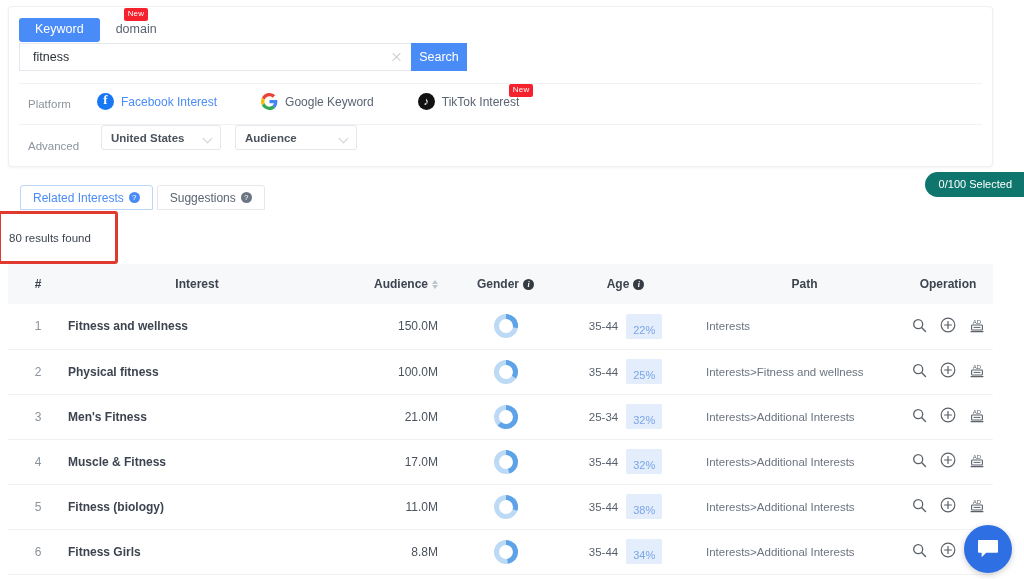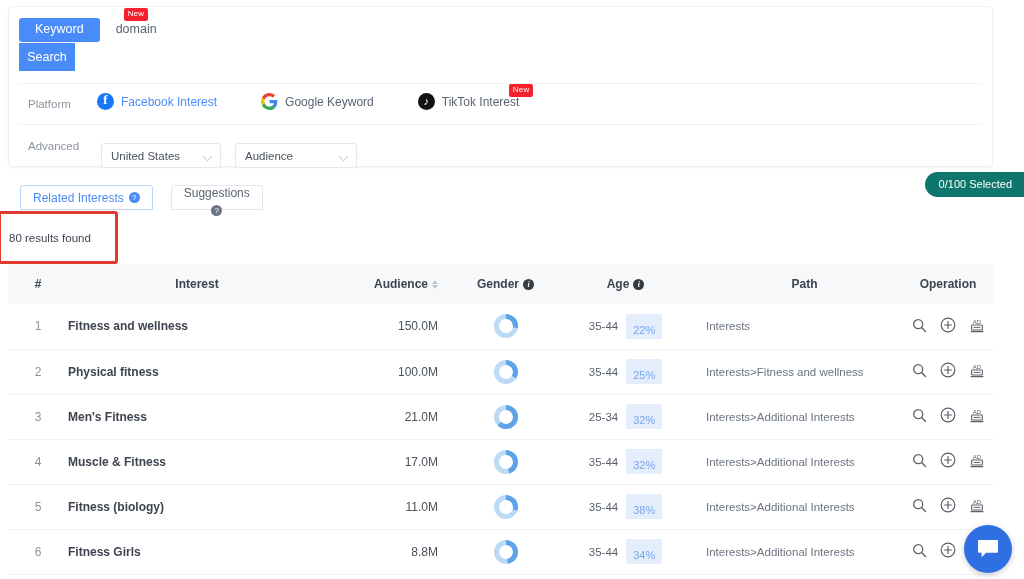--- a/index.html
+++ b/index.html
@@ -76,42 +76,42 @@
   .icon-fb::after {
     content:"f"; position:absolute; left:0; right:0; top:-1px; text-align:center;
     color:#fff; font-size:13px; font-weight:bold; font-family:"Liberation Serif", serif;
   }
   .icon-tt { width:17px; height:17px; border-radius:50%; background:#121212; position:relative; flex:none; }
   .icon-tt::after {
     content:"♪"; position:absolute; left:0; right:0; top:0px; text-align:center;
     color:#fff; font-size:11px; line-height:17px;
   }
 
-  .advanced-row { position:absolute; left:92px; top:136px; display:flex; gap:14px; }
+  .advanced-row { position:absolute; left:92px; top:118px; display:flex; gap:14px;font-weight:bold; }
   .select-box {
     width:120px; height:25px; border:1px solid #e4e7ec; border-radius:3px;
     background:#fff; display:flex; align-items:center; padding:0 9px;
     font-size:11.5px; color:#4a525c; cursor:pointer; position:relative;
   }
   .select-box.wide { width:122px; }
   .chev {
     position:absolute; right:9px; top:9px; width:7px; height:7px;
     border-right:1.3px solid #c0c6cd; border-bottom:1.3px solid #c0c6cd;
     transform:rotate(45deg); opacity:.8;
   }
 
   
   .result-tabs { position:absolute; left:8px; top:185px; display:flex;padding-left:12px; }
   .rtab {
     height:25px; padding:0 12px; display:flex; align-items:center; gap:5px;
     border:1px solid #e4e7ec; font-size:12px; color:#5a6472;
     background:#fff; cursor:pointer; border-radius:3px 3px 0 0;
   }
   .rtab.active { color:#4a8cf7; border-color:#bcd6fb; }
-  .rtab + .rtab { margin-left:18px;flex-direction:column; }
+  .rtab + .rtab { margin-left:4px; }
   .q-icon {
     width:11px; height:11px; border-radius:50%; background:#6b7683;
     color:#fff; font-size:8px; line-height:11px; text-align:center; flex:none;
     font-family:"Liberation Sans", sans-serif;
   }
   .rtab.active .q-icon { background:#4a8cf7; }
 
   
   .results-box {
     position:absolute; left:-2px; top:211px; width:120px; height:53px;
@@ -207,20 +207,24 @@
       <div class="mode-tab active">
         <span>Keyword</span>
       </div>
       <div class="mode-tab inactive">
         <span class="new-badge badge-domain">New</span>
         <span>domain</span>
       </div>
     </div>
 
     <div class="search-row">
+      <div class="search-input-wrap">
+        <input class="search-input" type="text" value="fitness" style="">
+        <span class="clear-x"></span>
+      </div>
       <button class="search-btn">Search</button>
     </div>
 
     <div class="divider div1"></div>
 
     <div class="row-label" style="top:91px;">Platform</div>
     <div class="platform-row">
 
       <div class="platform-item active">
         <span class="icon-fb"></span>

